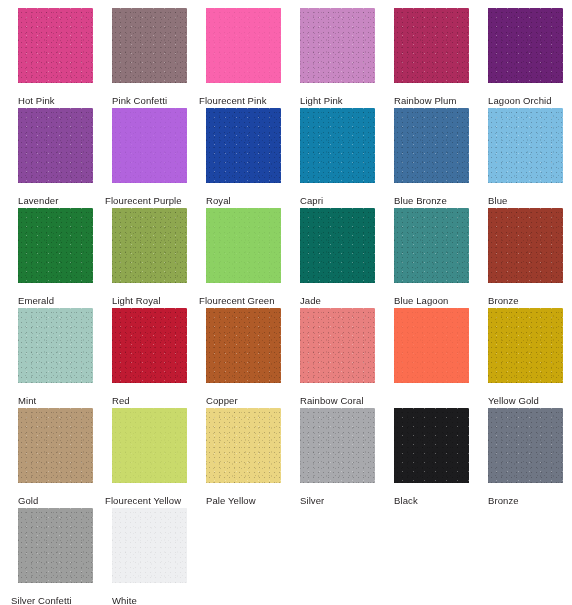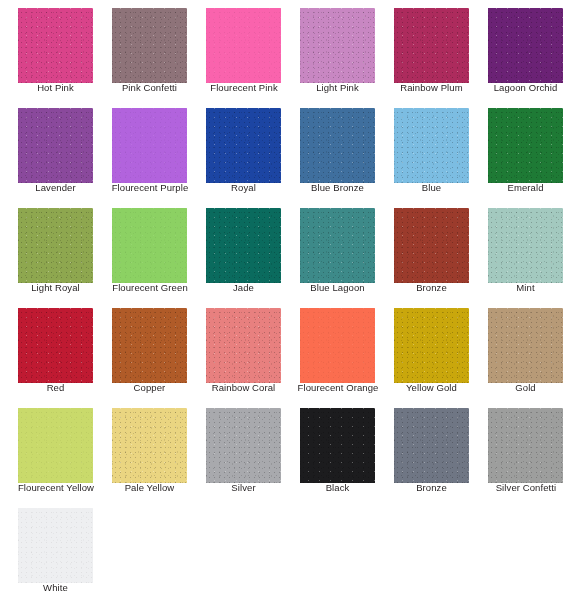--- a/index.html
+++ b/index.html
@@ -59,24 +59,24 @@
     background-size: 11px 9px, 13px 12px;
     background-position: 3px 5px, 7px 2px;
     pointer-events: none;
   }
   .swatch-chip.flat::before,
   .swatch-chip.flat::after {
     opacity: 0.28;
   }
   .swatch-label {
     width: 75px;
-    text-align: center;
     font-size: 9.5px;
     color: #231f20;
     line-height: 1;
+    padding-top: 13px;
     letter-spacing: 0.1px;
     white-space: nowrap;
   }
   .swatch-cell.wide .swatch-label {
     width: 90px;
     margin-left: -7px;
   }
 </style>
 </head>
 <body>
@@ -112,20 +112,24 @@
     </div>
     <div class="swatch-cell wide">
       <div class="swatch-chip flat" title="Flourecent Purple" style="background-color: rgb(178, 99, 221);"></div>
       <div class="swatch-label">Flourecent Purple</div>
     </div>
     <div class="swatch-cell">
       <div class="swatch-chip" title="Royal" style="background-color: rgb(28, 69, 163);"></div>
       <div class="swatch-label">Royal</div>
     </div>
     <div class="swatch-cell">
+      <div class="swatch-chip" title="Capri" style="background-color: rgb(18, 128, 171);"></div>
+      <div class="swatch-label">Capri</div>
+    </div>
+    <div class="swatch-cell">
       <div class="swatch-chip" title="Blue Magic" style="background-color: rgb(63, 111, 158);"></div>
       <div class="swatch-label">Blue Bronze</div>
     </div>
     <div class="swatch-cell">
       <div class="swatch-chip" title="Blue" style="background-color: rgb(124, 189, 226);"></div>
       <div class="swatch-label">Blue</div>
     </div>
     <div class="swatch-cell">
       <div class="swatch-chip" title="Emerald" style="background-color: rgb(30, 122, 53);"></div>
       <div class="swatch-label">Emerald</div>
@@ -161,21 +165,20 @@
     <div class="swatch-cell">
       <div class="swatch-chip" title="Copper" style="background-color: rgb(176, 91, 40);"></div>
       <div class="swatch-label">Copper</div>
     </div>
     <div class="swatch-cell">
       <div class="swatch-chip" title="Rainbow Coral" style="background-color: rgb(232, 128, 127);"></div>
       <div class="swatch-label">Rainbow Coral</div>
     </div>
     <div class="swatch-cell wide">
       <div class="swatch-chip flat" title="Flourecent Orange" style="background-color: rgb(251, 109, 79);"></div>
-      <div class="swatch-label">Flourecent Orange</div>
     </div>
     <div class="swatch-cell">
       <div class="swatch-chip" title="Yellow Gold" style="background-color: rgb(201, 167, 12);"></div>
       <div class="swatch-label">Yellow Gold</div>
     </div>
     <div class="swatch-cell">
       <div class="swatch-chip" title="Gold" style="background-color: rgb(183, 154, 119);"></div>
       <div class="swatch-label">Gold</div>
     </div>
     <div class="swatch-cell wide">

